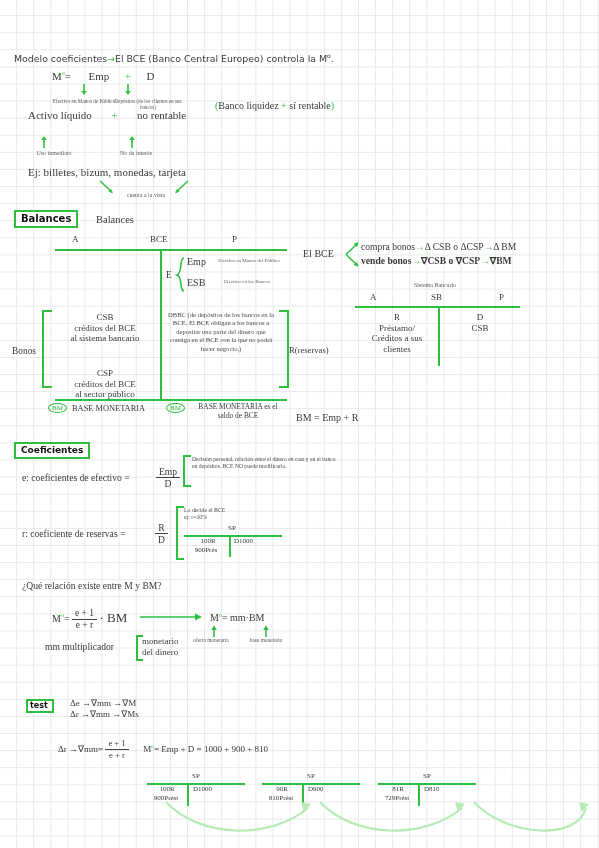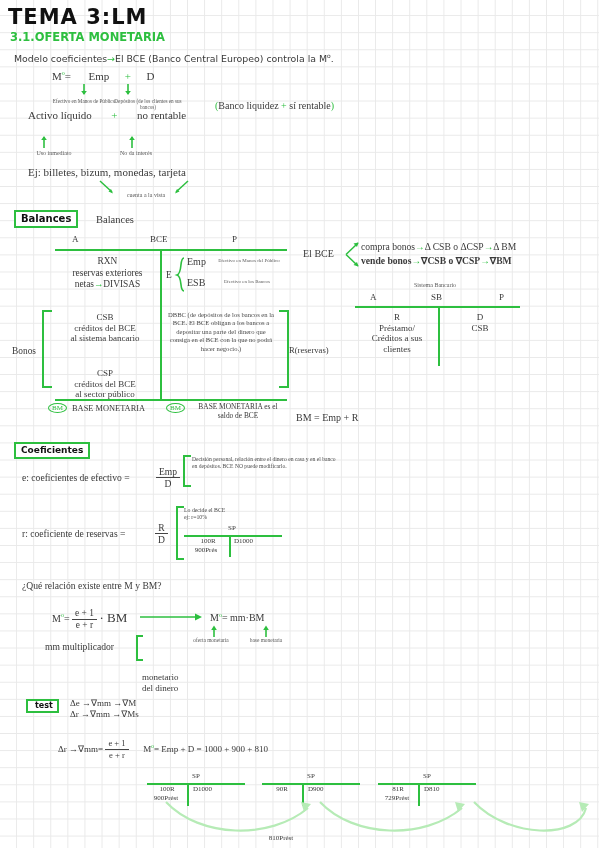--- a/index.html
+++ b/index.html
@@ -56,22 +56,20 @@
     padding:0px 3px;font-size:7px;display:inline-block;color:#2dbf3f;
   }
   .tacct-h{font-size:7px;text-align:center;}
   svg{overflow:visible;}
 </style>
 </head>
 <body>
 
 <div id="sheet">
 
-  <div class="abs ttl" style="left:8px;top:5px;font-size:21px;">TEMA 3:LM</div>
-  <div class="abs sub" style="left:10px;top:30px;font-size:11.5px;">3.1.OFERTA MONETARIA</div>
 
   <div class="abs hand" style="left:14px;top:52px;font-size:9.4px;color:#3a3a3a;white-space:nowrap;">
     <span>Modelo coeficientes</span><span class="g">→</span><span>El BCE (Banco Central Europeo) controla la M</span><sup style="font-size:6px">o</sup><span>.</span>
   </div>
 
   <div class="abs srf" style="left:52px;top:70px;font-size:11px;">
     <span>M</span><sup style="font-size:6px;color:#2dbf3f">o</sup><span>=</span>
     <span style="display:inline-block;width:12px"></span>
     <span>Emp</span>
     <span style="display:inline-block;width:10px"></span>
@@ -134,25 +132,20 @@
   <div class="abs srf" style="left:96px;top:214px;font-size:10.5px;">Balances</div>
 
   <div class="abs srf" style="left:72px;top:234px;font-size:9px;">A</div>
   <div class="abs srf" style="left:150px;top:234px;font-size:9px;">BCE</div>
   <div class="abs srf" style="left:232px;top:234px;font-size:9px;">P</div>
 
   <div class="gline" style="left:55px;top:249px;width:232px;height:2px;"></div>
   <div class="gline" style="left:160px;top:249px;width:2px;height:150px;"></div>
   <div class="gline" style="left:55px;top:399px;width:232px;height:2px;"></div>
 
-  <div class="abs srf" style="left:55px;top:256px;width:105px;text-align:center;font-size:9.4px;line-height:11.5px;">
-    <span>RXN</span><br>
-    <span>reservas exteriores</span><br>
-    <span>netas</span><span class="g">→</span><span>DIVISAS</span>
-  </div>
 
   <div class="abs srf" style="left:166px;top:270px;font-size:9.4px;">E</div>
   <svg class="abs" style="left:176px;top:257px;" width="10" height="36">
     <path d="M8,1 C3,1 7,16 1,18 C7,20 3,34 8,34" stroke="#2dbf3f" stroke-width="1.6" fill="none"></path>
   </svg>
   <div class="abs srf" style="left:187px;top:256px;font-size:10px;">Emp</div>
   <div class="abs tiny" style="left:214px;top:258px;width:70px;font-size:5px;">Efectivo en Manos del Público</div>
   <div class="abs srf" style="left:187px;top:277px;font-size:10px;">ESB</div>
   <div class="abs tiny" style="left:214px;top:279px;width:66px;font-size:5px;">Efectivo en los Bancos</div>
 
@@ -276,27 +269,27 @@
         <path d="M1.2,6 L4,1.5 L6.8,6" fill="#2dbf3f" stroke="none"></path>
       <path d="M56,13 L56,3"></path>
         <path d="M53.2,6 L56,1.5 L58.8,6" fill="#2dbf3f" stroke="none"></path>
     </g>
   </svg>
   <div class="abs tiny" style="left:189px;top:637px;width:44px;font-size:5.4px;line-height:6.4px;">oferta monetaria</div>
   <div class="abs tiny" style="left:242px;top:637px;width:48px;font-size:5.4px;line-height:6.4px;">base monetaria</div>
 
   <div class="abs srf" style="left:45px;top:641px;font-size:9.6px;">mm multiplicador</div>
   <div class="brk" style="left:136px;top:635px;width:5px;height:22px;"></div>
-  <div class="abs srf" style="left:142px;top:636px;font-size:9px;line-height:10.5px;margin-top:36px;">
+  <div class="abs srf" style="left:142px;top:636px;font-size:9px;line-height:10.5px;">
     <span>monetario</span><br>
     <span>del dinero</span>
   </div>
 
 
-  <div class="abs boxed" style="left:26px;top:699px;font-size:8px;padding:0px 4px 1px 7px;">test</div>
+  <div class="abs boxed" style="left:26px;top:699px;font-size:8px;padding:0px 4px 1px 2px;">test</div>
   <div class="abs srf" style="left:70px;top:698px;font-size:9px;line-height:11px;"><span>Δe →∇mm →∇M</span></div>
   <div class="abs srf" style="left:70px;top:709px;font-size:9px;line-height:11px;"><span>Δr →∇mm →∇Ms</span></div>
 
   <div class="abs srf" style="left:58px;top:738px;font-size:9px;">
     <span>Δr →∇mm=</span>
     <span class="frac" style="font-size:8.6px;">
       <span class="num">e + 1</span>
       <span class="den">e + r</span>
     </span>
     <span style="display:inline-block;width:10px"></span>
@@ -307,21 +300,21 @@
   <div class="gline" style="left:147px;top:783px;width:98px;height:1.8px;"></div>
   <div class="gline" style="left:187px;top:783px;width:1.8px;height:23px;"></div>
   <div class="abs srf" style="left:147px;top:785px;width:40px;text-align:center;font-size:7px;">100R</div>
   <div class="abs srf" style="left:144px;top:794px;width:44px;text-align:center;font-size:7px;">900Prést</div>
   <div class="abs srf" style="left:193px;top:785px;font-size:7px;">D1000</div>
 
   <div class="abs srf tacct-h" style="left:262px;top:772px;width:98px;font-size:7px;">SP</div>
   <div class="gline" style="left:262px;top:783px;width:98px;height:1.8px;"></div>
   <div class="gline" style="left:302px;top:783px;width:1.8px;height:23px;"></div>
   <div class="abs srf" style="left:262px;top:785px;width:40px;text-align:center;font-size:7px;">90R</div>
-  <div class="abs srf" style="left:259px;top:794px;width:44px;text-align:center;font-size:7px;margin-top:40px;">810Prést</div>
+  <div class="abs srf" style="left:259px;top:794px;width:44px;text-align:center;font-size:7px;">810Prést</div>
   <div class="abs srf" style="left:308px;top:785px;font-size:7px;">D900</div>
 
   <div class="abs srf tacct-h" style="left:378px;top:772px;width:98px;font-size:7px;">SP</div>
   <div class="gline" style="left:378px;top:783px;width:98px;height:1.8px;"></div>
   <div class="gline" style="left:418px;top:783px;width:1.8px;height:23px;"></div>
   <div class="abs srf" style="left:378px;top:785px;width:40px;text-align:center;font-size:7px;">81R</div>
   <div class="abs srf" style="left:375px;top:794px;width:44px;text-align:center;font-size:7px;">729Prést</div>
   <div class="abs srf" style="left:424px;top:785px;font-size:7px;">D810</div>
 
   <svg class="abs" style="left:140px;top:796px;" width="459" height="52">

